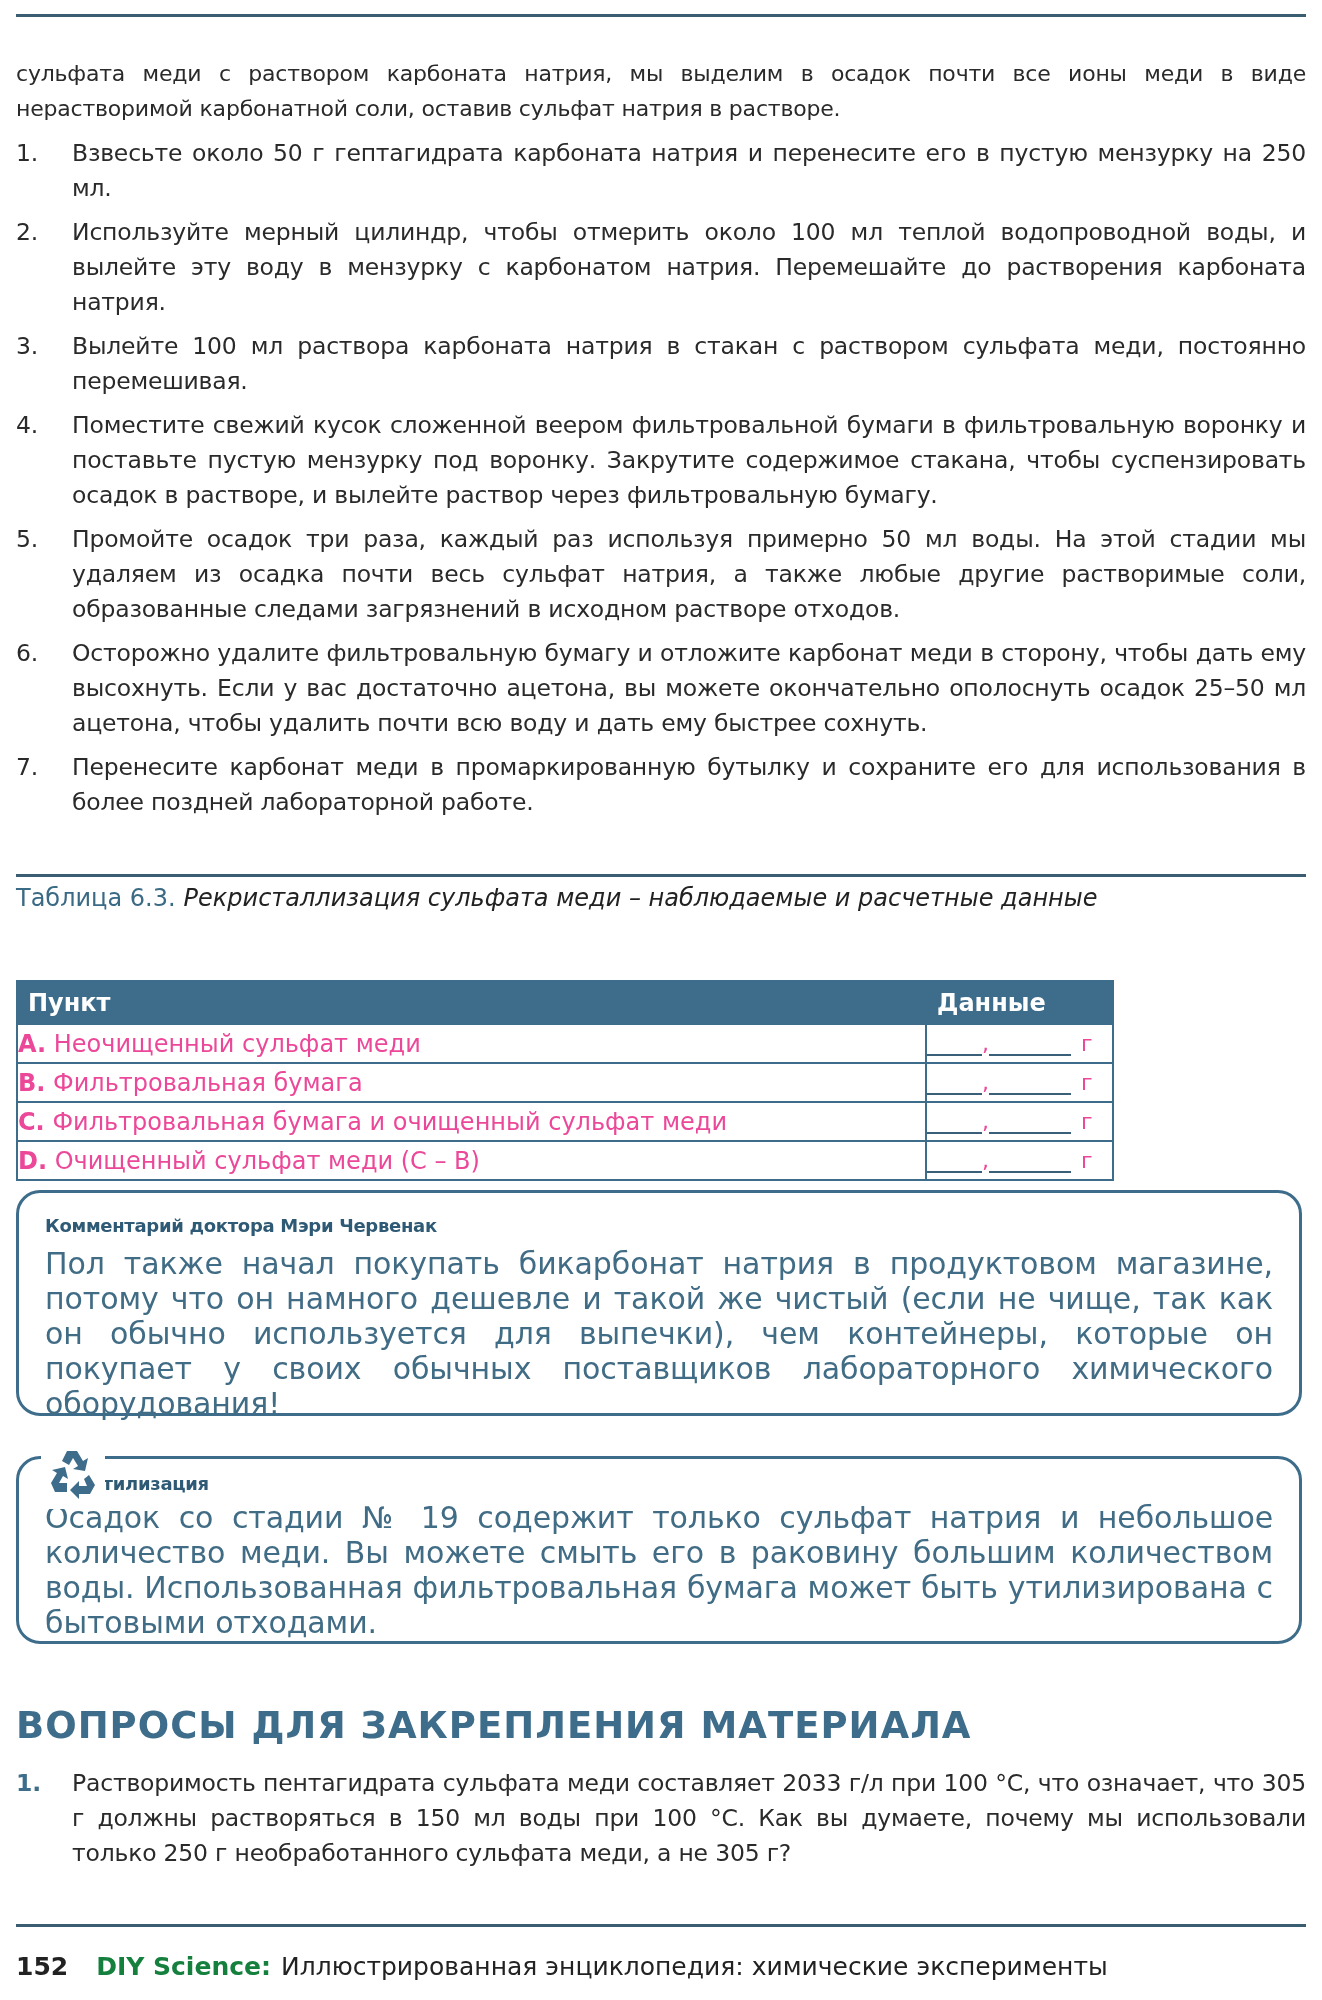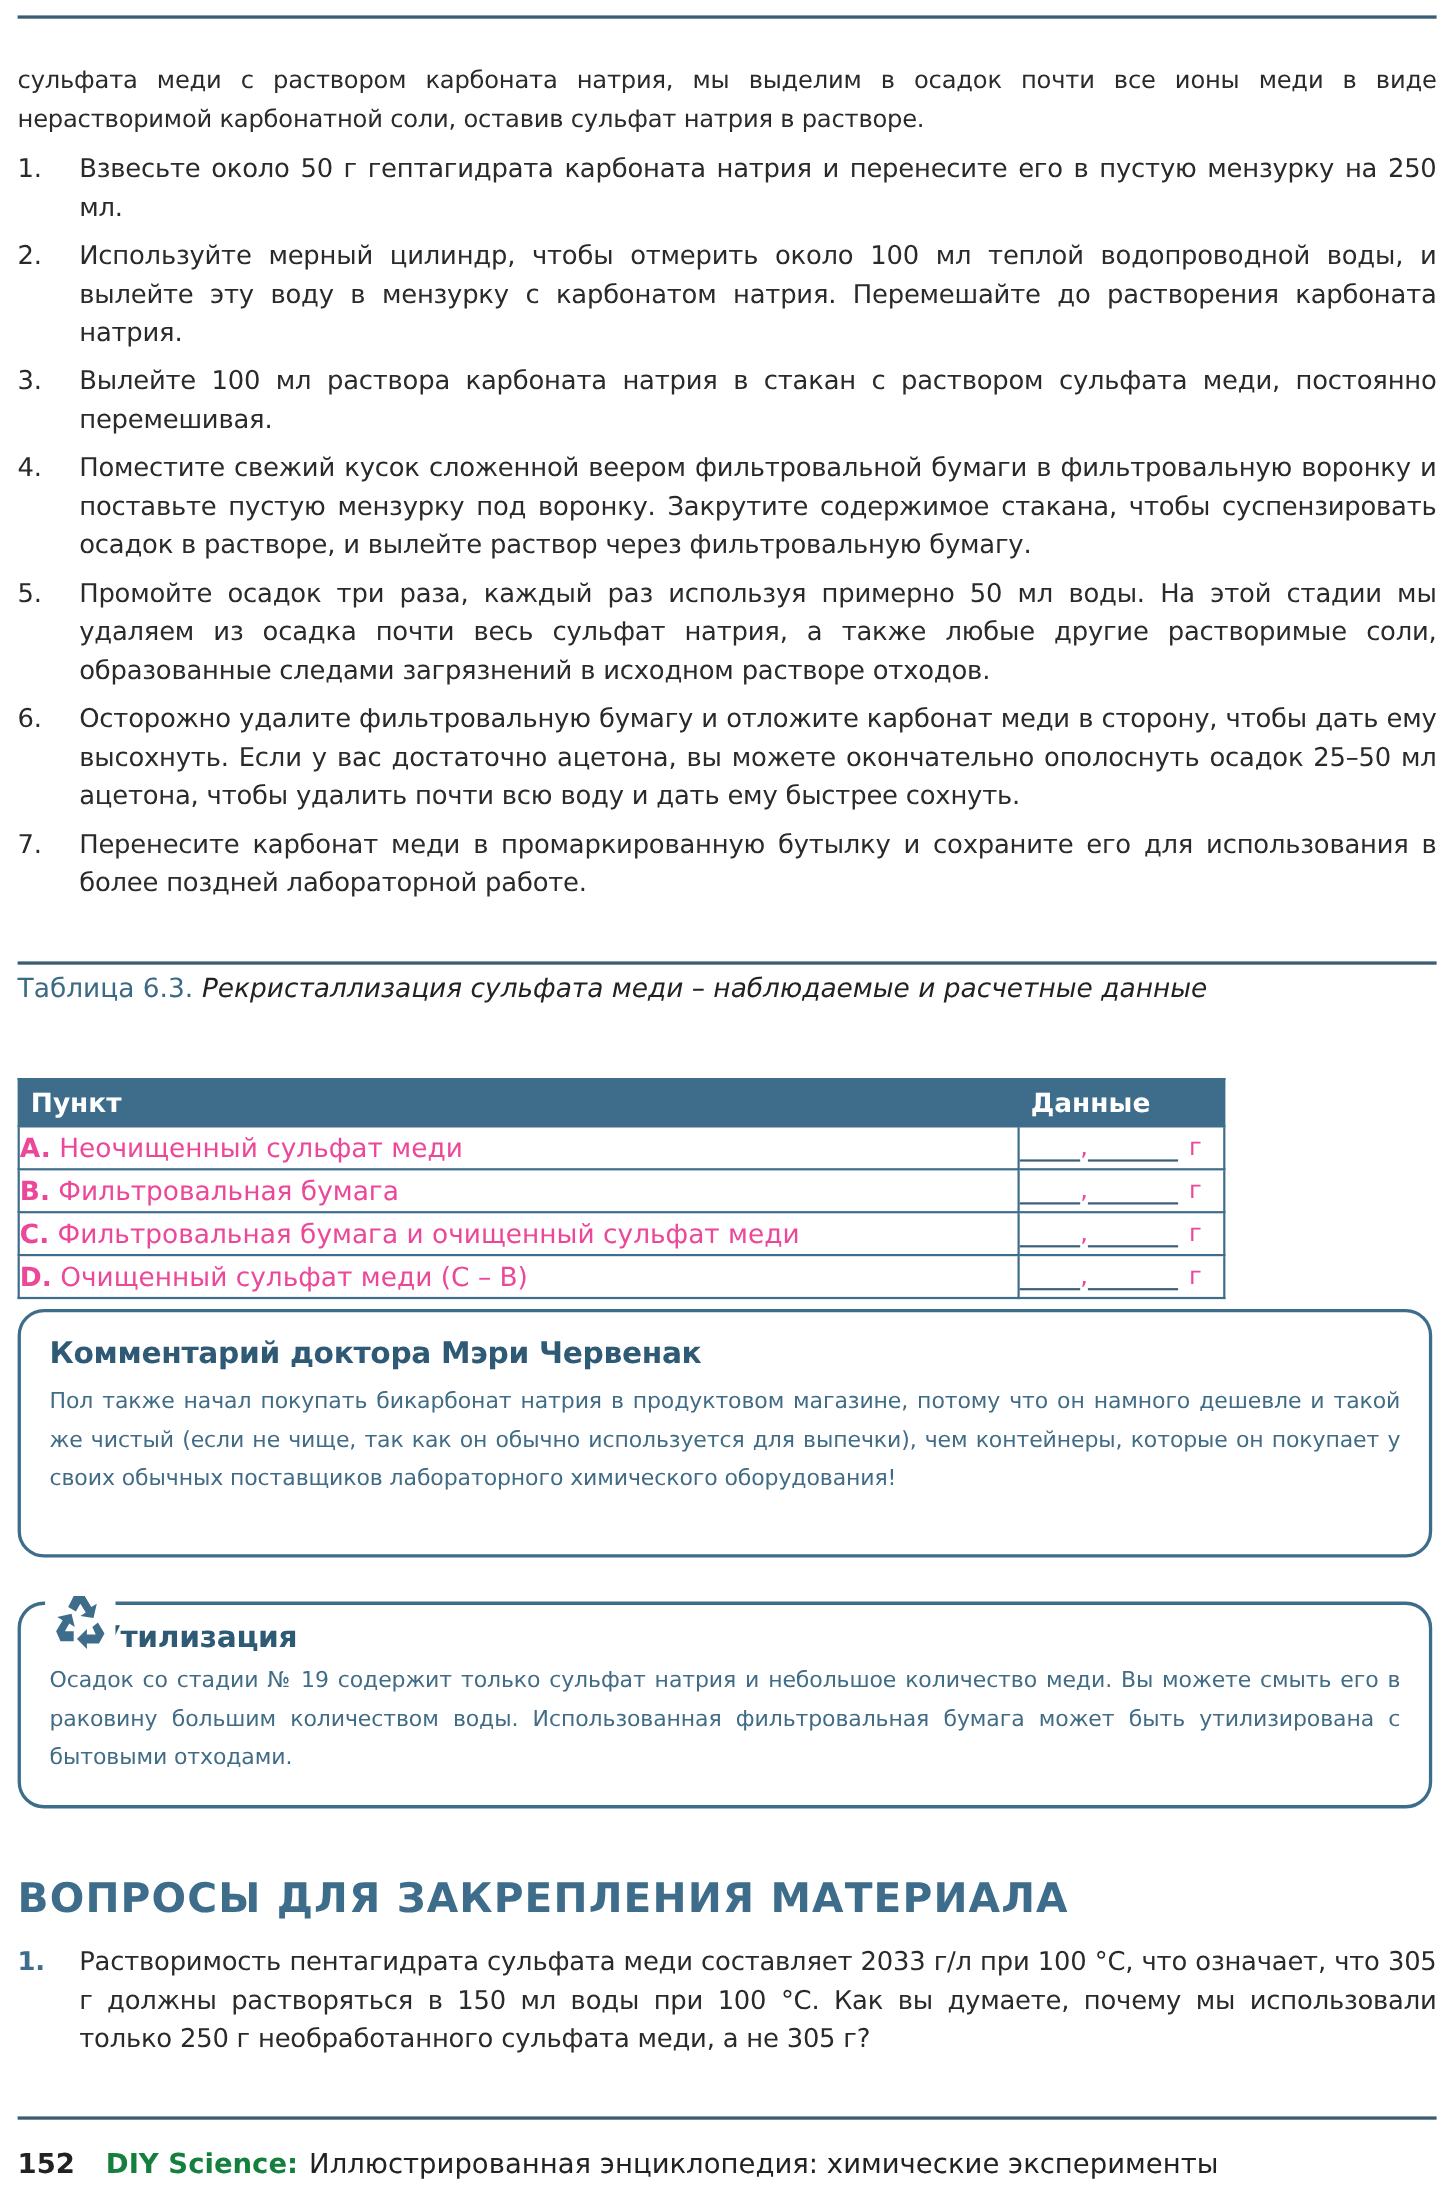--- a/index.html
+++ b/index.html
@@ -37,22 +37,22 @@
   table.data td.val { width: 185px; white-space: nowrap; font-size: 22px; }
   table.data td.val .blank { display: inline-block; width: 55px; border-bottom: 2px solid #3a5f78; height: 18px; vertical-align: bottom; }
   table.data td.val .blank2 { width: 82px; }
   table.data td.val .unit { margin-left: 10px; }
 
   .box {
     position: absolute; left: 16px; width: 1286px;
     border: 3px solid #3d6d8a; border-radius: 24px; box-sizing: border-box;
     padding: 22px 26px 18px 26px; color: #3d6d8a;
   }
-  .box .box-title { font-weight: bold; font-size: 27px; color: #2f5a75; margin-bottom: 10px; letter-spacing: -0.3px; }
-  .box .box-text { font-size: 20px; line-height: 35px; text-align: justify; color: #416c85; letter-spacing: -0.1px; }
+  .box .box-title { font-weight: bold; font-size: 18px; color: #2f5a75; margin-bottom: 10px; letter-spacing: -0.3px; }
+  .box .box-text { font-size: 30px; line-height: 35px; text-align: justify; color: #416c85; letter-spacing: -0.1px; }
   #comment-box { top: 1190px; height: 226px; }
   #recycle-box { top: 1456px; height: 188px; padding-top: 14px; }
   #recycle-box .title-row { display: flex; align-items: center; margin-left: 0px; margin-bottom: 6px; }
   #recycle-box .recycle-icon { position: absolute; left: 22px; top: -14px; width: 64px; height: 64px; background: #fff; }
   #recycle-box .box-title { margin-left: 44px; margin-bottom: 0; }
 
   .section-heading {
     position: absolute; left: 16px; top: 1704px; font-size: 37px; font-weight: bold;
     color: #3d6d8a; letter-spacing: 1px;
   }

